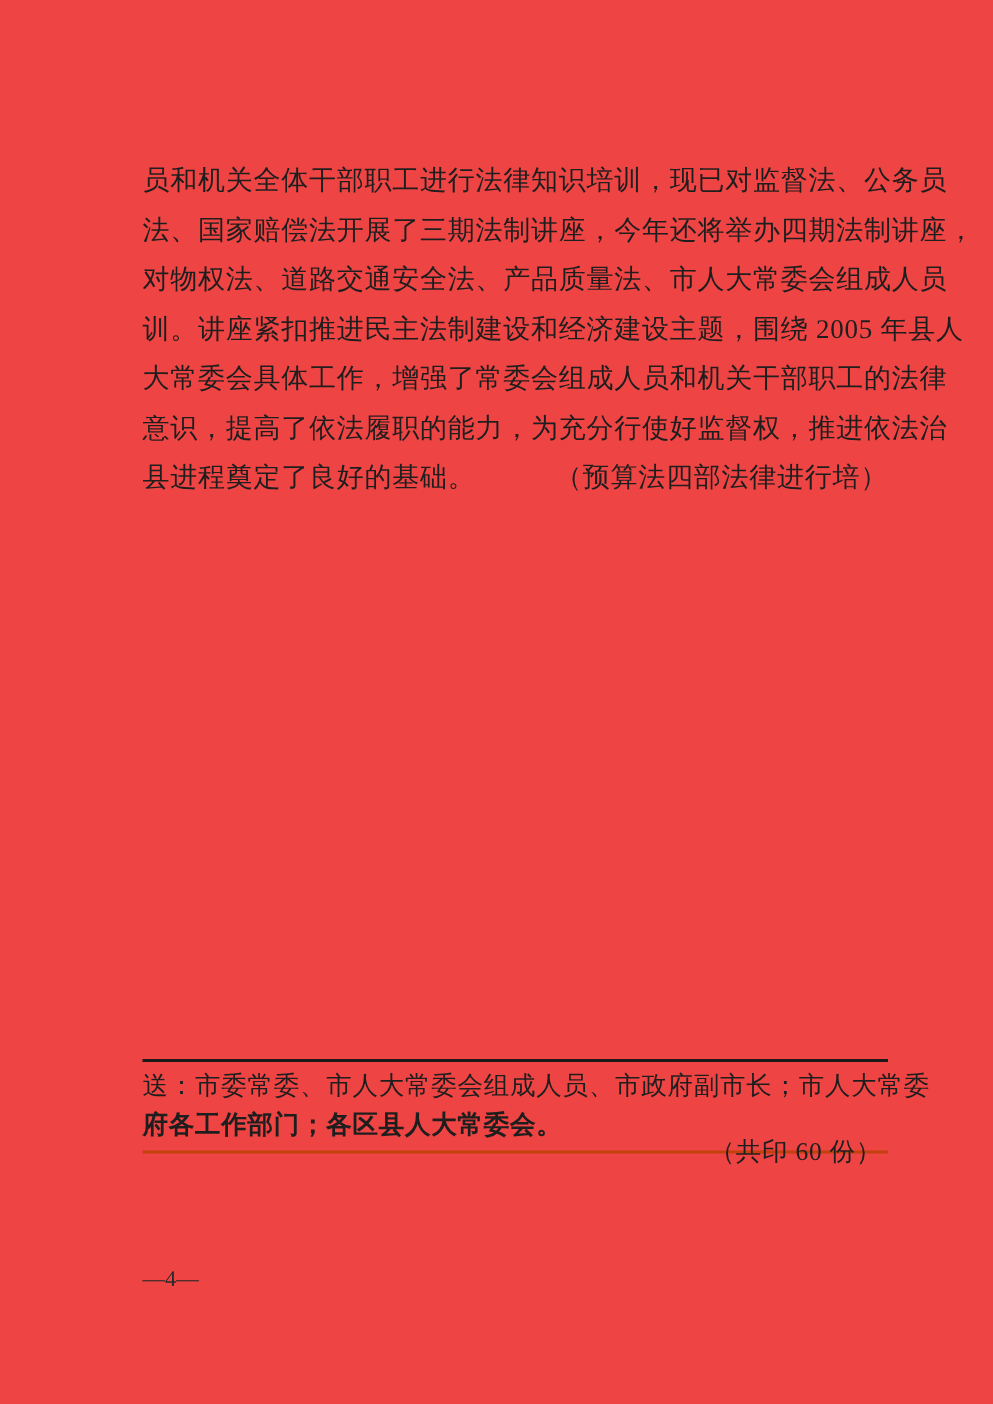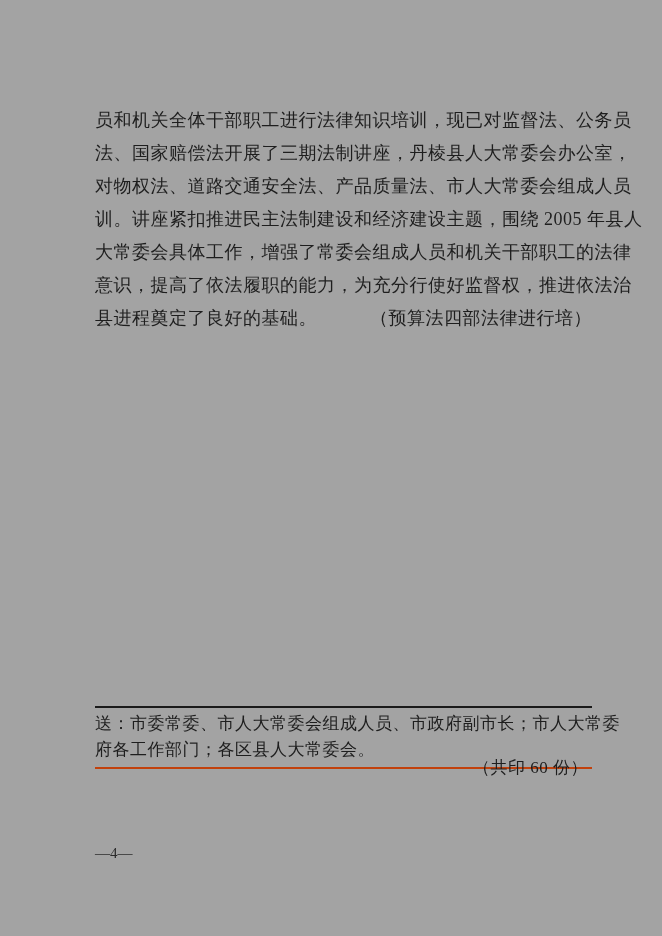--- a/index.html
+++ b/index.html
@@ -5,21 +5,21 @@
   html, body {
     margin: 0;
     padding: 0;
     background: #e8e8e8;
   }
   .page {
     position: relative;
     width: 662px;
     height: 936px;
     margin: 0 auto;
-    background: #a3a3a3;
+    background: #ef4444;
     font-family: "Liberation Serif", "DejaVu Serif", serif;
     color: #1e1e1e;
     overflow: hidden;
   }
   .document-body {
     position: absolute;
     top: 104px;
     left: 95px;
     width: 497px;
     font-size: 18px;
@@ -51,20 +51,21 @@
   }
   .dist-line {
     text-align: justify;
     text-align-last: justify;
     white-space: nowrap;
   }
   .dist-line-last {
     text-align: right;
     text-align-last: left;
     white-space: nowrap;
+    font-weight: bold;
   }
   .print-count {
     position: absolute;
     top: 756px;
     left: 95px;
     width: 493px;
     text-align: right;
     font-size: 17px;
     line-height: 24px;
     letter-spacing: 0.5px;
@@ -78,21 +79,21 @@
     color: #2a2a2a;
   }
 </style>
 </head>
 <body>
 
 <div class="page">
 
   <div class="document-body">
     <div class="body-line">员和机关全体干部职工进行法律知识培训，现已对监督法、公务员</div>
-    <div class="body-line">法、国家赔偿法开展了三期法制讲座，丹棱县人大常委会办公室，</div>
+    <div class="body-line">法、国家赔偿法开展了三期法制讲座，今年还将举办四期法制讲座，</div>
     <div class="body-line">对物权法、道路交通安全法、产品质量法、市人大常委会组成人员</div>
     <div class="body-line">训。讲座紧扣推进民主法制建设和经济建设主题，围绕 2005 年县人</div>
     <div class="body-line">大常委会具体工作，增强了常委会组成人员和机关干部职工的法律</div>
     <div class="body-line">意识，提高了依法履职的能力，为充分行使好监督权，推进依法治</div>
     <div class="body-last-line">
       <span>县进程奠定了良好的基础。</span>
       <span>（预算法四部法律进行培）</span>
     </div>
   </div>
 

